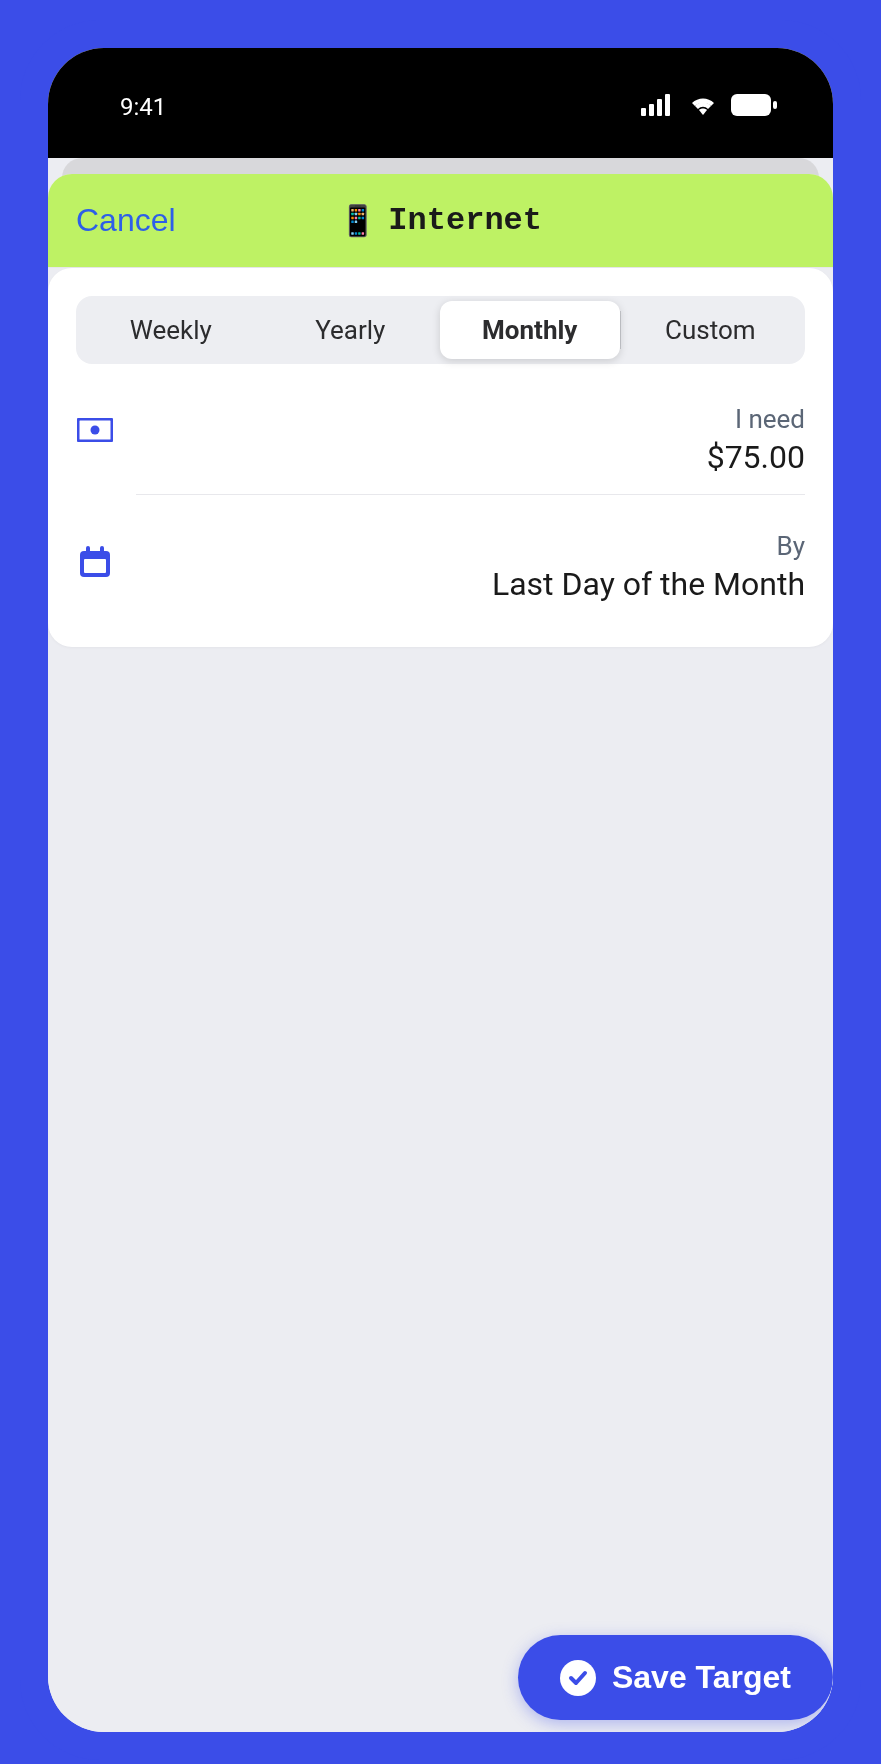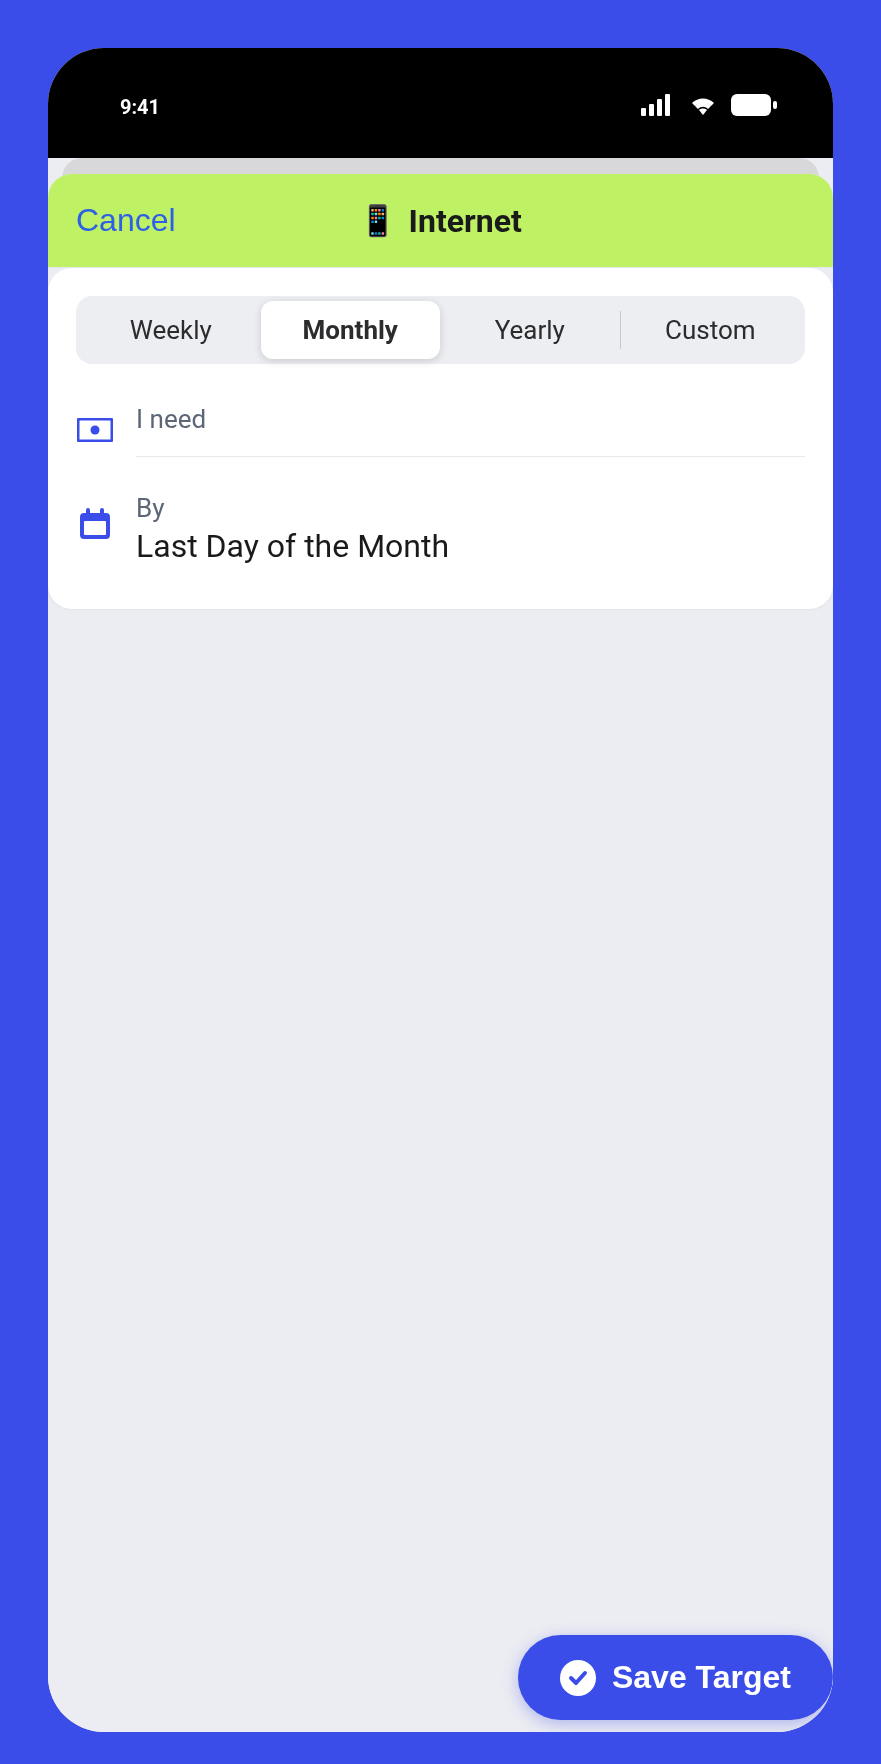--- a/index.html
+++ b/index.html
@@ -34,22 +34,22 @@
     height: 110px;
     display: flex;
     align-items: center;
     justify-content: space-between;
     padding: 0 56px 0 72px;
     color: #fff;
     flex-shrink: 0;
     padding-top: 8px;
   }
   .status-time {
-    font-size: 20px;
-    font-weight: 700;
+    font-size: 24px;
+    font-weight: 400;
   }
   .status-icons {
     display: flex;
     align-items: center;
     gap: 12px;
   }
   .sheet-back {
     background: #d8d8db;
     height: 20px;
     margin: 0 14px;
@@ -92,20 +92,21 @@
     align-items: center;
     gap: 12px;
   }
   .header-emoji {
     font-size: 30px;
   }
   .header-title {
     font-size: 32px;
     font-weight: 700;
     color: #1a1a1a;
+    font-family: Liberation Mono, monospace;
   }
   .content {
     flex: 1;
     position: relative;
   }
   .card {
     background: #fff;
     border-radius: 24px;
     padding: 28px 0 8px 0;
     box-shadow: 0 1px 3px rgba(0,0,0,0.04);
@@ -151,20 +152,21 @@
     flex-shrink: 0;
     display: flex;
     justify-content: center;
     padding-top: 14px;
     color: #3b4de8;
   }
   .row-body {
     flex: 1;
     border-bottom: 1px solid #e8e8ec;
     padding-bottom: 18px;
+    text-align: right;
   }
   .row:last-child .row-body { border-bottom: none; }
   .row-label {
     font-size: 26px;
     color: #5b6676;
     margin-bottom: 4px;
   }
   .row-value {
     font-size: 32px;
     color: #1a1a1a;
@@ -247,35 +249,36 @@
           <span class="header-emoji">📱</span>
           <span class="header-title">Internet</span>
         </div>
       </div>
 
       <div class="content">
         <div class="card">
 
           <div class="segmented">
             <div class="segment">Weekly</div>
+            <div class="segment">Yearly</div>
             <div class="segment active">Monthly</div>
-            <div class="segment">Yearly</div>
             <div class="seg-divider"></div>
             <div class="segment">Custom</div>
           </div>
 
           <div class="row">
             <div class="row-icon">
               <svg width="36" height="24" viewBox="0 0 36 24">
                   <rect x="1" y="1" width="34" height="22" rx="2" fill="none" stroke="#3b4de8" stroke-width="3"></rect>
                   <circle cx="18" cy="12" r="4.5" fill="#3b4de8"></circle>
                 </svg>
             </div>
             <div class="row-body">
               <div class="row-label">I need</div>
+              <div class="row-value">$75.00</div>
             </div>
           </div>
 
           <div class="row">
             <div class="row-icon">
               <svg width="34" height="34" viewBox="0 0 34 34">
                   <rect x="2" y="6" width="30" height="26" rx="4" fill="#3b4de8"></rect>
                   <rect x="6" y="14" width="22" height="14" rx="1" fill="#fff"></rect>
                   <rect x="8" y="1" width="4" height="8" rx="2" fill="#3b4de8"></rect>
                   <rect x="22" y="1" width="4" height="8" rx="2" fill="#3b4de8"></rect>

